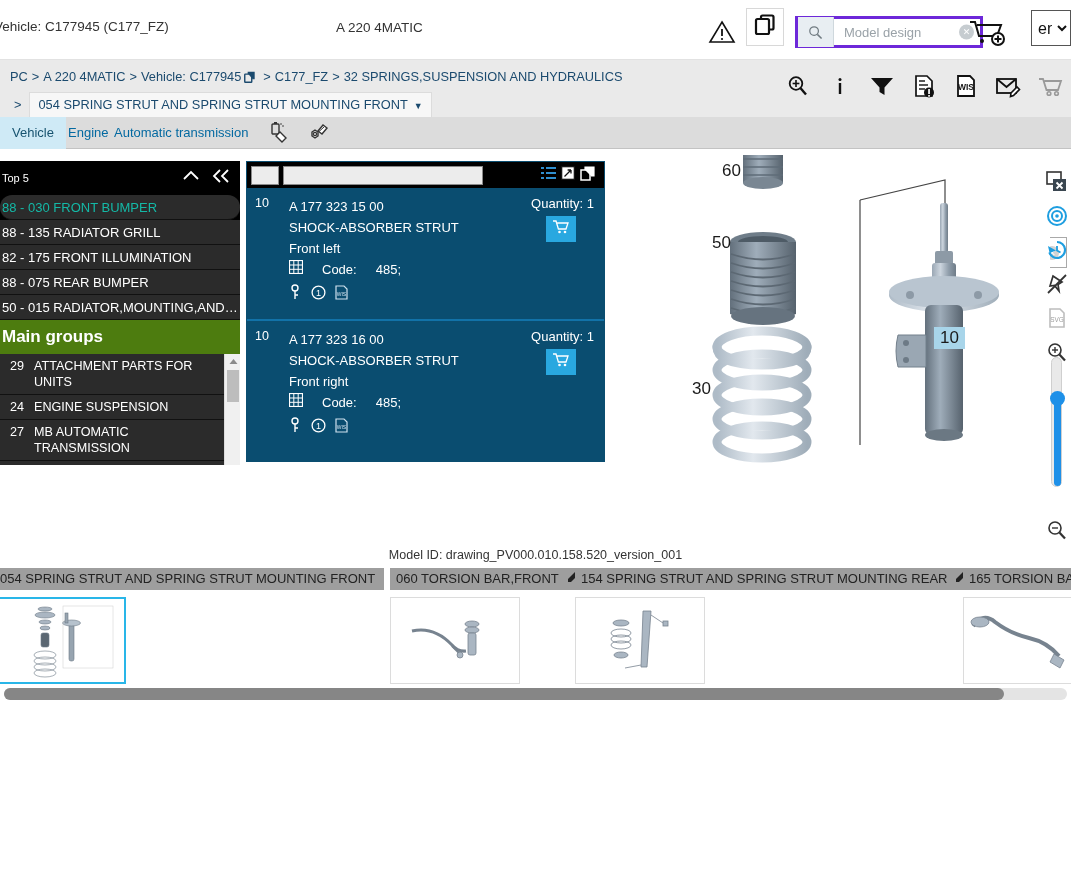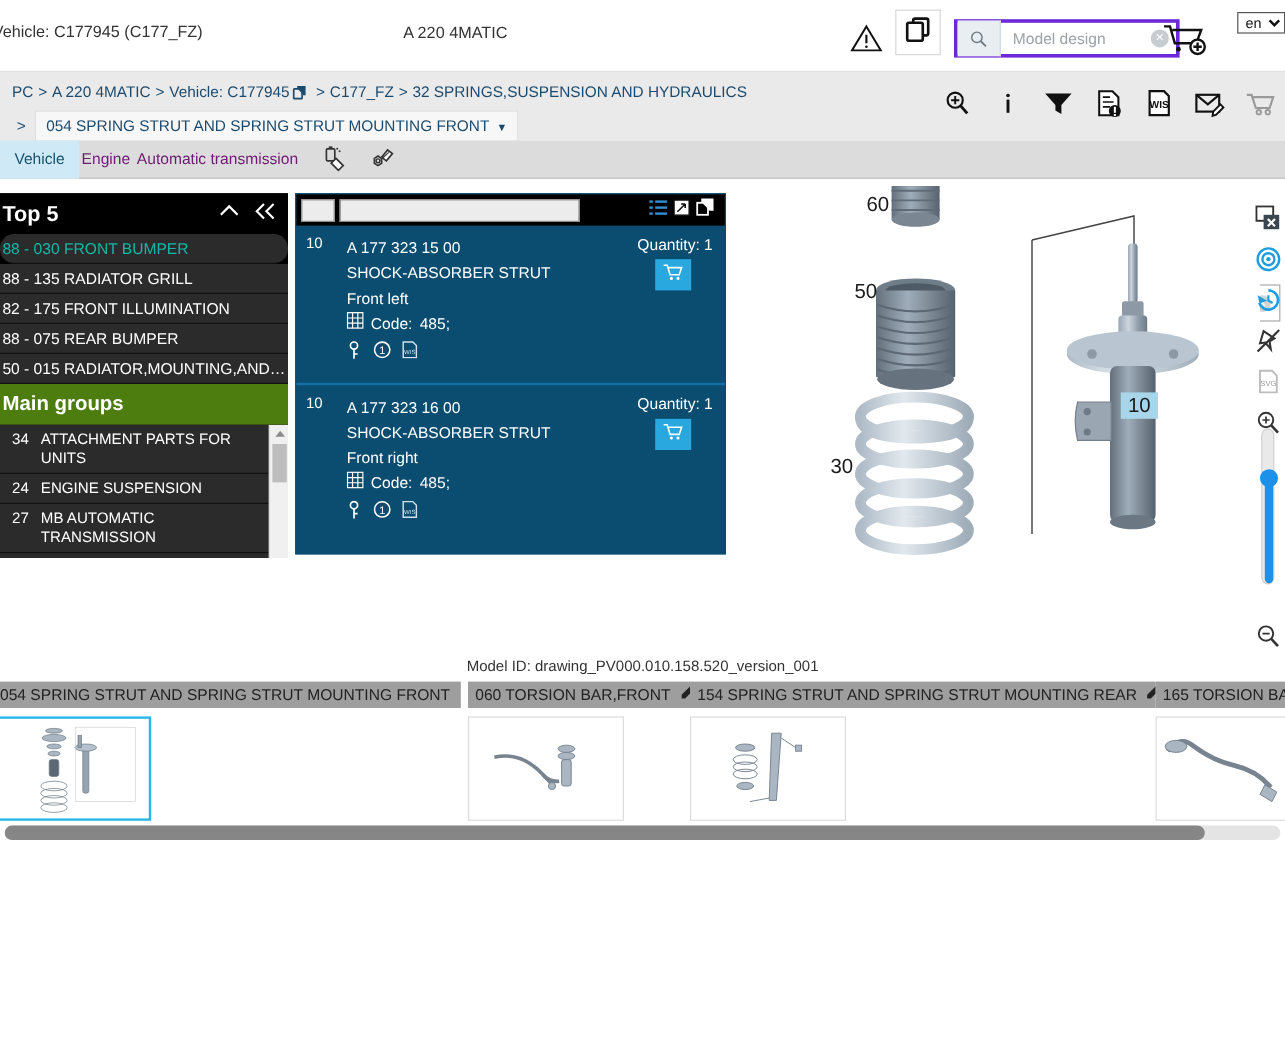--- a/index.html
+++ b/index.html
@@ -42,22 +42,22 @@
   .model-search .ms-text {
     flex:1; font-size:13px; color:#9aa2a8; padding-left:10px; position:relative;
   }
   .ms-clear {
     position:absolute; right:6px; top:50%; transform:translateY(-50%);
     width:15px; height:15px; border-radius:50%; background:#c6ccd0;
     color:#fff; font-size:9px; line-height:15px; text-align:center;
   }
   .cart-top { position:absolute; left:968px; top:18px; width:40px; height:30px; }
   .lang-select {
-    position:absolute; left:1031px; top:10px; width:40px; height:18px;
-    border:1px solid #555; background:#fff; font-size:12px;
+    position:absolute; left:1031px; top:10px; width:40px; height:36px;
+    border:1px solid #555; background:#fff; font-size:16px;
     color:#111; padding:0 2px; font-family:"Liberation Sans", sans-serif;
   }
 
   
   .crumbbar {
     position:absolute; left:0; top:60px; width:1071px; height:57px;
     background:#eaeaea;
   }
   .crumbs {
     position:absolute; left:10px; top:6px; width:680px;
@@ -77,21 +77,21 @@
   }
   .crumb-icons .ci { width:26px; height:26px; display:flex; align-items:center; justify-content:center;}
 
   
   .tabbar {
     position:absolute; left:0; top:117px; width:1071px; height:32px;
     background:#dcdcdc; border-bottom:1px solid #c3c3c3;
   }
   .tab {
     position:absolute; top:0; height:32px; line-height:32px;
-    font-size:13px; color:#701a75; padding:0 12px; cursor:pointer;
+    font-size:13px; color:#0369a1; padding:0 12px; cursor:pointer;
   }
   .tab.active { background:#cfeaf6; color:#17536f; }
   .tab-icon { position:absolute; top:4px; width:26px; height:24px; }
   .search-top {
     position:absolute; left:869px; top:120px; width:198px; height:31px;
     border:1px solid #a9a9a9; background:#fff; display:flex; align-items:center;
   }
   .search-top .st-icon {
     width:38px; height:29px; background:#ececec; border-right:1px solid #bdbdbd;
     display:flex; align-items:center; justify-content:center;
@@ -105,21 +105,21 @@
 
   
   .leftpanel {
     position:absolute; left:0; top:161px; width:240px; height:304px;
     background:#000; color:#fff; overflow:hidden;
   }
   .lp-header {
     height:34px; background:#000; display:flex; align-items:center;
     padding:0 8px 0 2px; position:relative;
   }
-  .lp-title { font-size:18px; font-weight:bold; color:#fff; }
+  .lp-title { font-size:11px; font-weight:normal; color:#fff; }
   .lp-hdr-icons { position:absolute; right:8px; top:5px; display:flex; gap:8px; }
   .top5-item {
     height:25px; line-height:25px; padding-left:2px; font-size:13px;
     color:#fff; background:#2b2b2b; border-bottom:1px solid #111;
     white-space:nowrap; overflow:hidden; text-overflow:ellipsis;
   }
   .top5-item.sel { color:#14b8a6;border-radius:12px; }
   .lp-sub {
     height:34px; line-height:34px; background:#4d7c0f; color:#fff;
     font-size:17px; font-weight:bold; padding-left:2px;
@@ -156,21 +156,21 @@
   }
   .pp-hdr-icons { margin-left:auto; display:flex; gap:5px; align-items:center; padding-right:4px;}
   .part-row {
     position:relative; padding:8px 8px 10px 8px; color:#fff;
     border-bottom:2px solid #1272a8; min-height:133px;
   }
   .part-row:last-child { border-bottom:none; }
   .pr-num { position:absolute; left:8px; top:8px; font-size:12.5px; }
   .pr-body { margin-left:34px; }
   .pr-line { font-size:13px; line-height:21px; }
-  .pr-code { font-size:13px; line-height:22px; display:flex; align-items:center; gap:6px;text-align:right; }
+  .pr-code { font-size:13px; line-height:22px; display:flex; align-items:center; gap:19px;text-align:right; }
   .pr-icons { display:flex; gap:9px; align-items:center; margin-top:4px; height:18px; }
   .pr-qty {
     position:absolute; right:10px; top:8px; font-size:13px; color:#fff;
   }
   .pr-cart {
     position:absolute; right:28px; top:28px; width:30px; height:26px;
     background:#29a8e0; display:flex; align-items:center; justify-content:center;
   }
 
   
@@ -397,21 +397,21 @@
     <div class="top5-item sel">88 - 030 FRONT BUMPER</div>
     <div class="top5-item">88 - 135 RADIATOR GRILL</div>
     <div class="top5-item">82 - 175 FRONT ILLUMINATION</div>
     <div class="top5-item">88 - 075 REAR BUMPER</div>
     <div class="top5-item">50 - 015 RADIATOR,MOUNTING,AND C...</div>
 
     <div class="lp-sub">Main groups</div>
 
     <div class="mg-wrap">
       <div class="mg-row">
-        <span class="mg-num">34</span>
+        <span class="mg-num">29</span>
         <span class="mg-lbl">ATTACHMENT PARTS FOR UNITS</span>
       </div>
       <div class="mg-row">
         <span class="mg-num">24</span>
         <span class="mg-lbl">ENGINE SUSPENSION</span>
       </div>
       <div class="mg-row">
         <span class="mg-num">27</span>
         <span class="mg-lbl">MB AUTOMATIC TRANSMISSION</span>
       </div>

